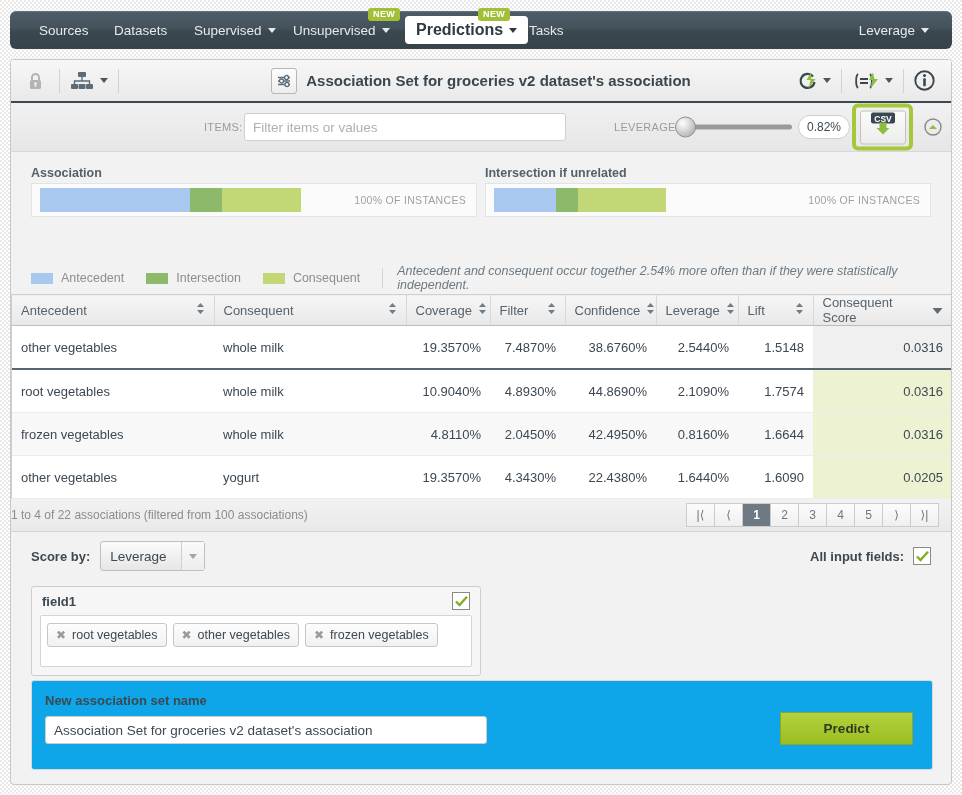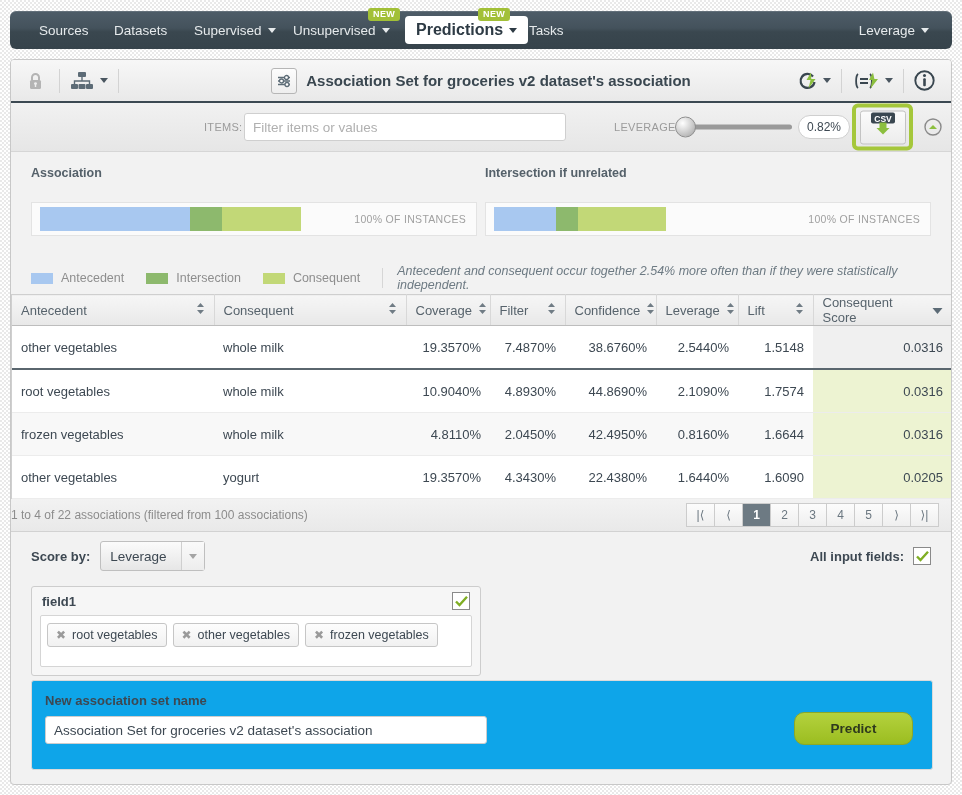--- a/index.html
+++ b/index.html
@@ -196,21 +196,21 @@
   .panels {
     position: relative; height: 110px;
     background: #f2f2f2;
     padding: 14px 20px 0 20px;
     box-sizing: border-box;
     display: flex;
   }
   .panel { width: 460px; }
   .panel + .panel { margin-left: 8px; }
   .panel-title {
-    font-size: 12.5px; font-weight: bold; color: #55616a; margin-bottom: 22px;
+    font-size: 12.5px; font-weight: bold; color: #55616a; margin-bottom: 3px;
   }
   .bar-frame {
     height: 34px; background: #fbfbfb;
     border: 1px solid #e3e3e3;
     display: flex; align-items: center;
     padding: 0 8px; box-sizing: border-box;
     position: relative;
   }
   .bar { height: 24px; display: flex; }
   .seg-ante { background: #a8c8f0; }
@@ -395,22 +395,22 @@
     width: 442px; height: 28px;
     border: 1px solid #cdcdcd; border-radius: 3px;
     background: #ffffff;
     font-family: "Liberation Sans", sans-serif;
     font-size: 13.5px; color: #3d4852;
     padding: 0 8px; box-sizing: border-box;
     outline: none;
   }
   .predict-btn {
     position: absolute; right: 19px; top: 31px;
-    width: 119px; height: 33px;
-    border: 1px solid #8ba828; border-radius: 10px;
+    width: 133px; height: 33px;
+    border: 1px solid #8ba828; border-radius: 0;
     background: linear-gradient(to bottom,#b4d23e,#9bbd20);
     color: #2f3a1d;
     font-size: 13.5px; font-weight: bold;
     font-family: "Liberation Sans", sans-serif;
     cursor: pointer;
   }
 </style>
 </head>
 <body>
 

